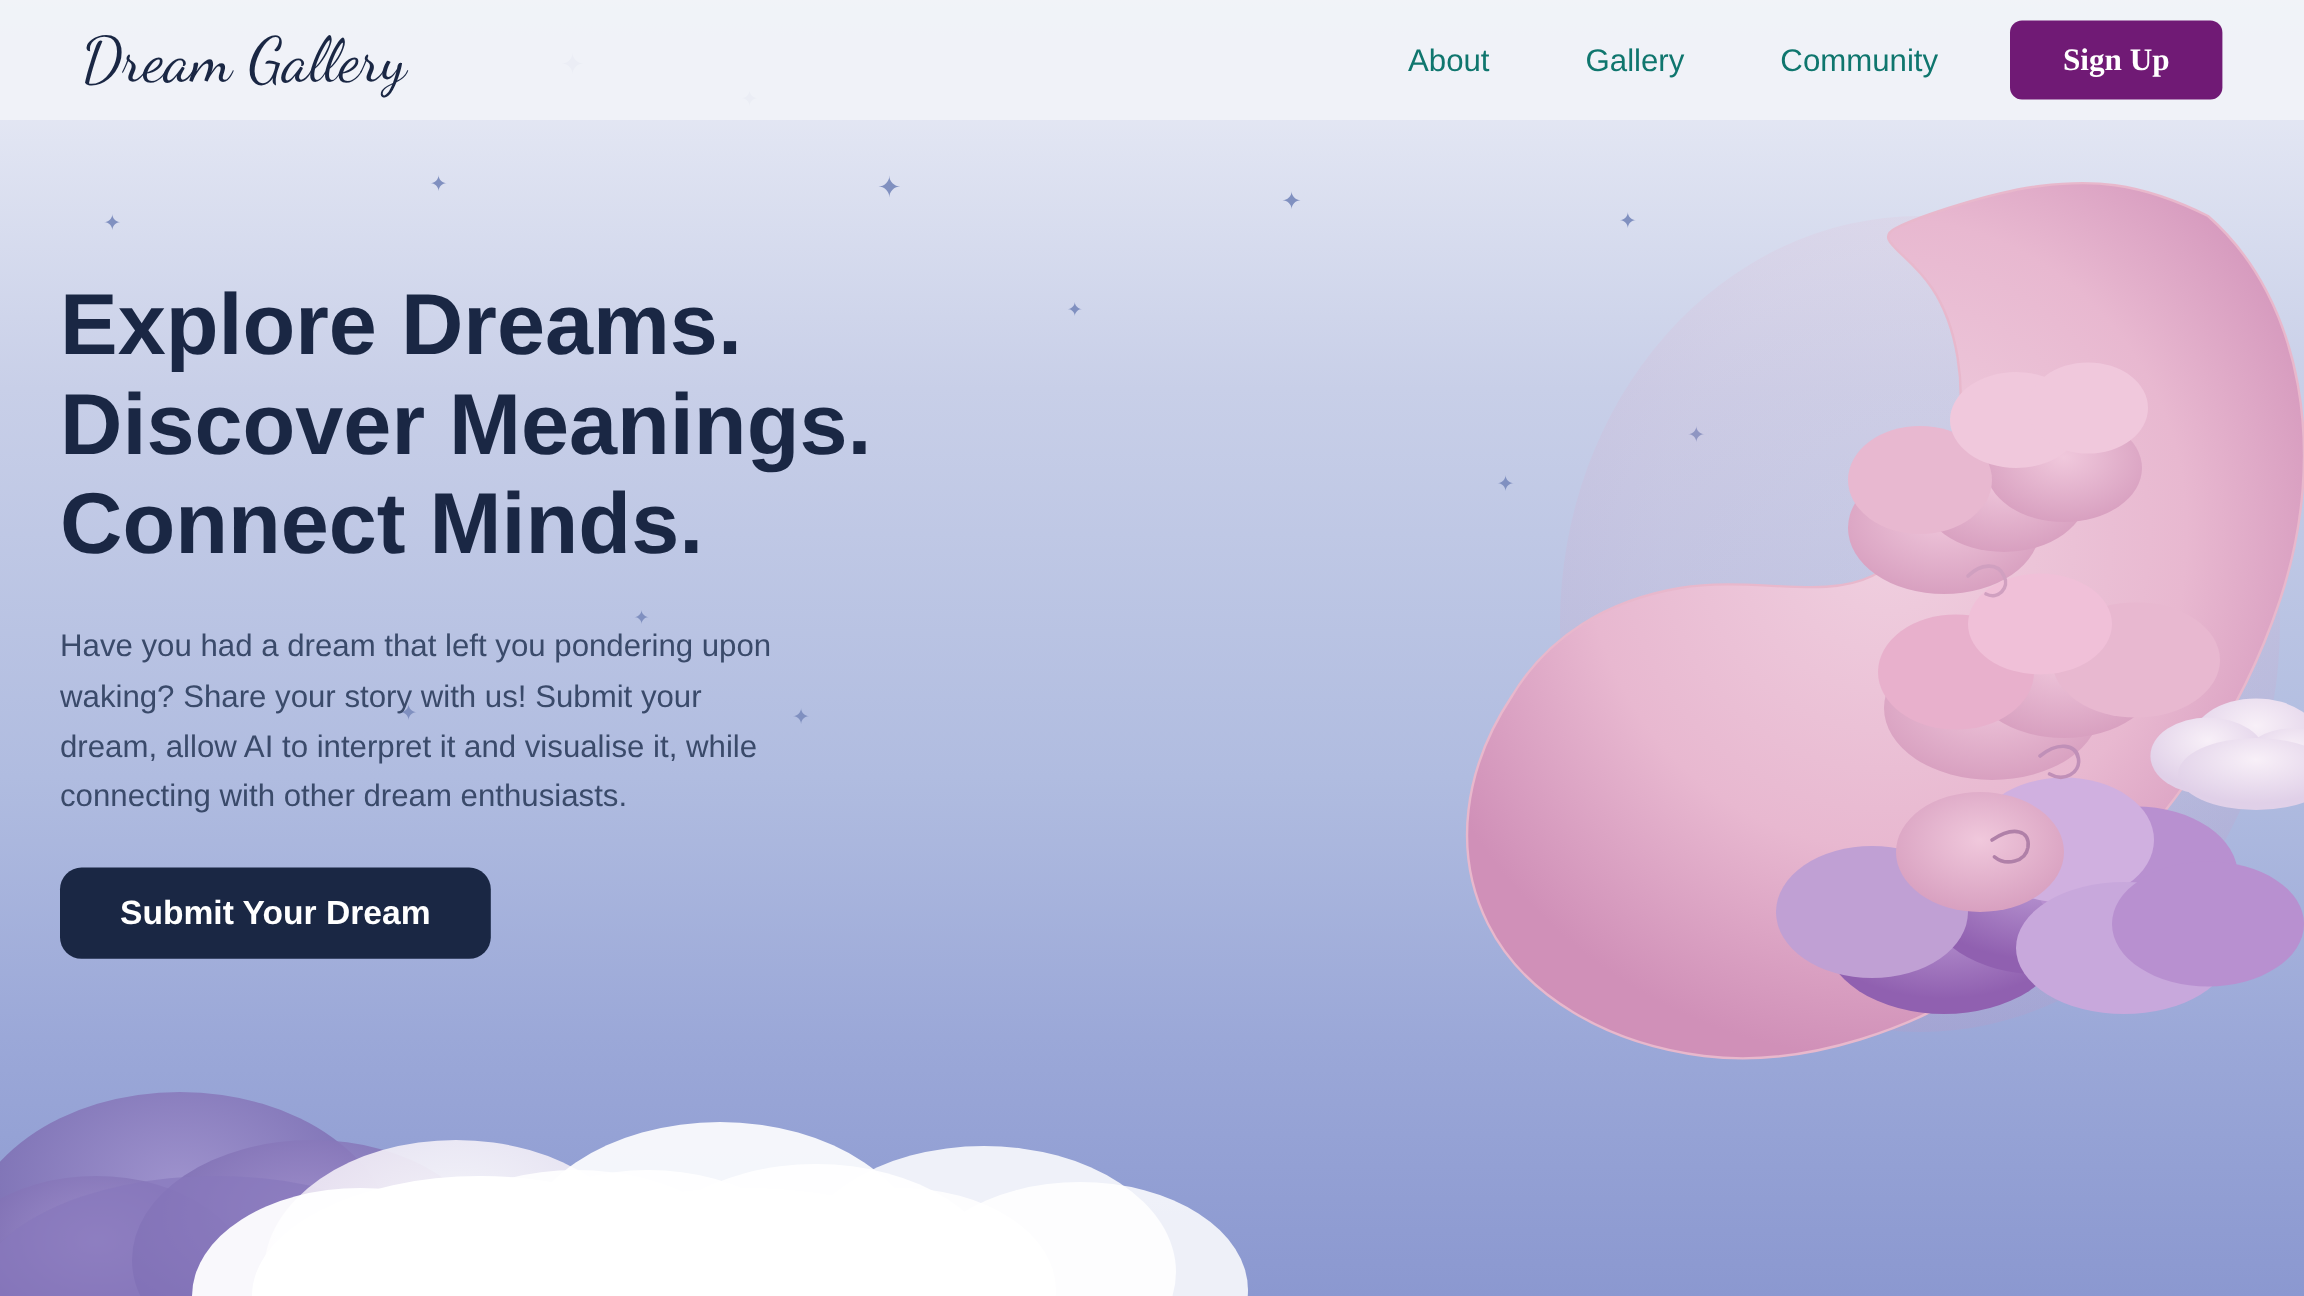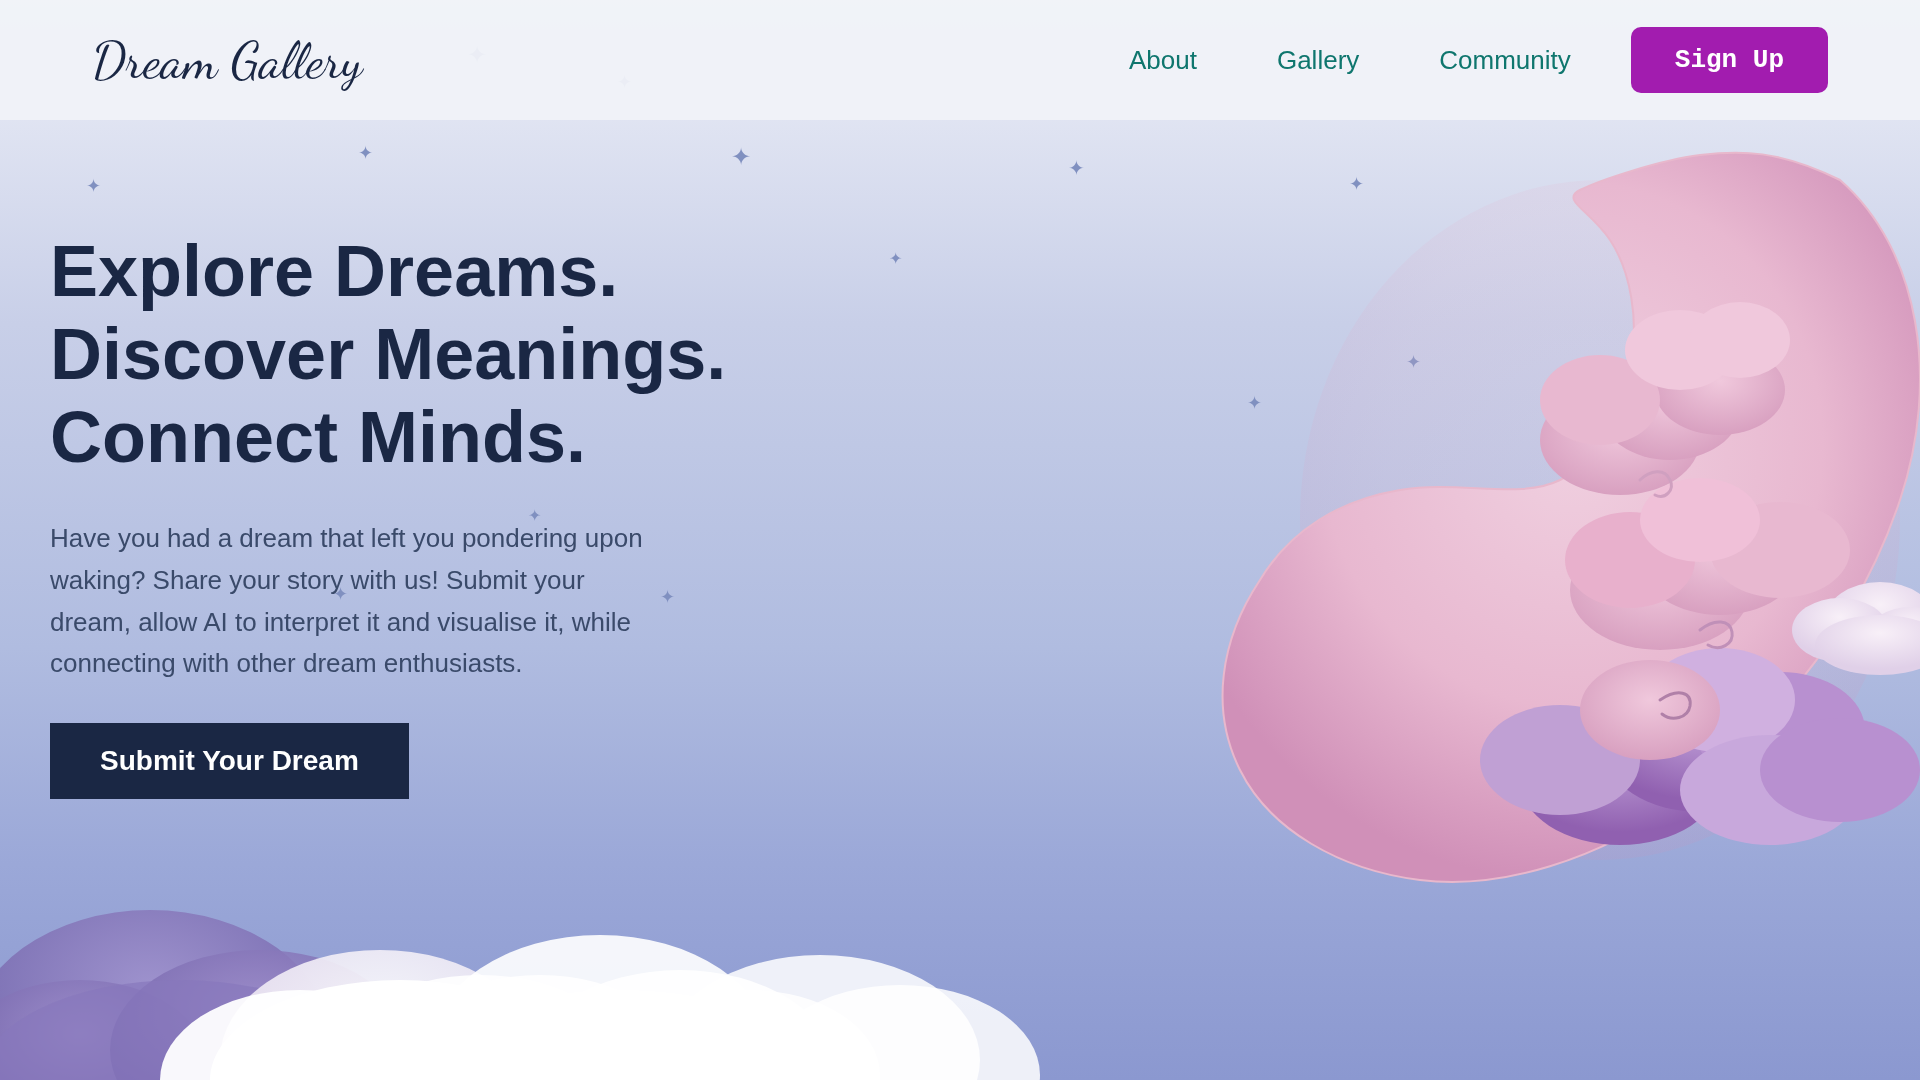--- a/index.html
+++ b/index.html
@@ -9,24 +9,24 @@
       height: 1080px;
       overflow: hidden;
       font-family: 'Georgia', serif;
       background: #f0f2f8;
     }
 
     
     nav {
       position: absolute;
       top: 0; left: 0; right: 0;
-      height: 120px;
+      height: 100px;
       display: flex;
       align-items: center;
-      padding: 0 92px;
+      padding: 0 68px;
       z-index: 10;
       background: rgba(240,242,248,0.95);
     }
 
     .logo {
       font-family: 'Brush Script MT', 'Dancing Script', cursive;
       font-size: 52px;
       color: #1a2744;
       font-weight: normal;
       flex: 1;
@@ -42,27 +42,27 @@
     .nav-link {
       font-family: Arial, sans-serif;
       font-size: 26px;
       font-weight: 500;
       color: #0f766e;
       text-decoration: none;
       cursor: pointer;
     }
 
     .signup-btn {
-      background: #a21caf;
+      background: #701a75;
       color: #fff;
       border: none;
       border-radius: 10px;
       padding: 18px 44px;
       font-size: 26px;
-      font-family: Liberation Mono, monospace;
+      font-family: Liberation Serif, serif;
       font-weight: 600;
       cursor: pointer;
     }
 
     
     .hero {
       position: absolute;
       top: 0; left: 0;
       width: 1920px;
       height: 1080px;
@@ -102,21 +102,21 @@
       color: #3a4a6a;
       line-height: 1.6;
       margin-bottom: 38px;
       max-width: 620px;
     }
 
     .submit-btn {
       background: #1a2744;
       color: #fff;
       border: none;
-      border-radius: 0;
+      border-radius: 18px;
       padding: 22px 50px;
       font-size: 28px;
       font-family: Arial, sans-serif;
       font-weight: 600;
       cursor: pointer;
     }
 
     
     .moon-area {
       position: absolute;

